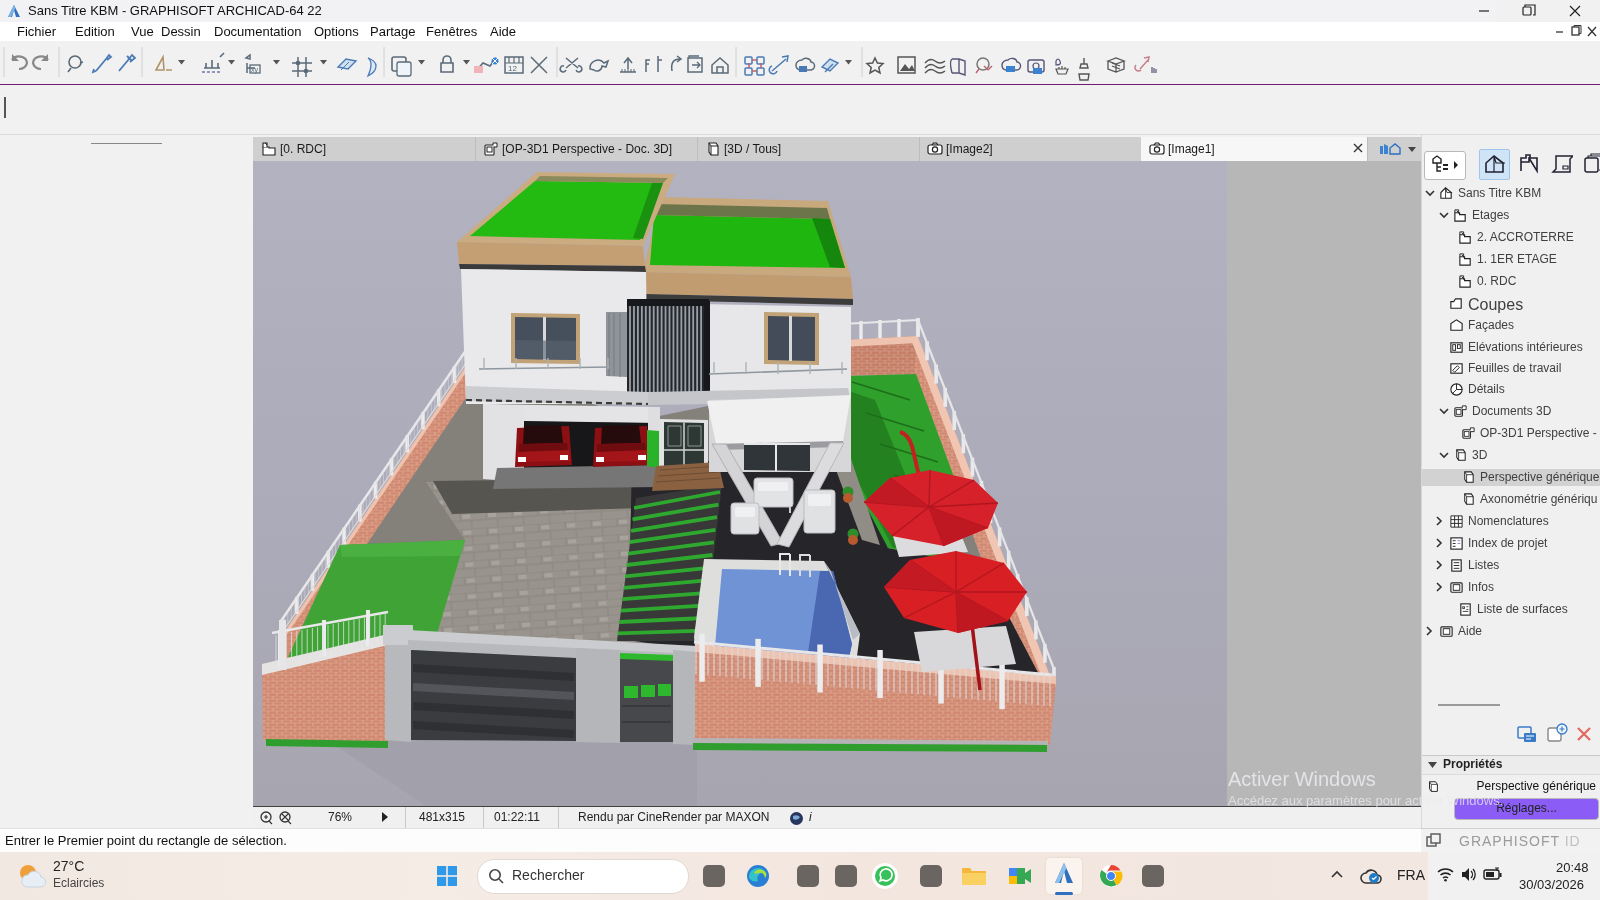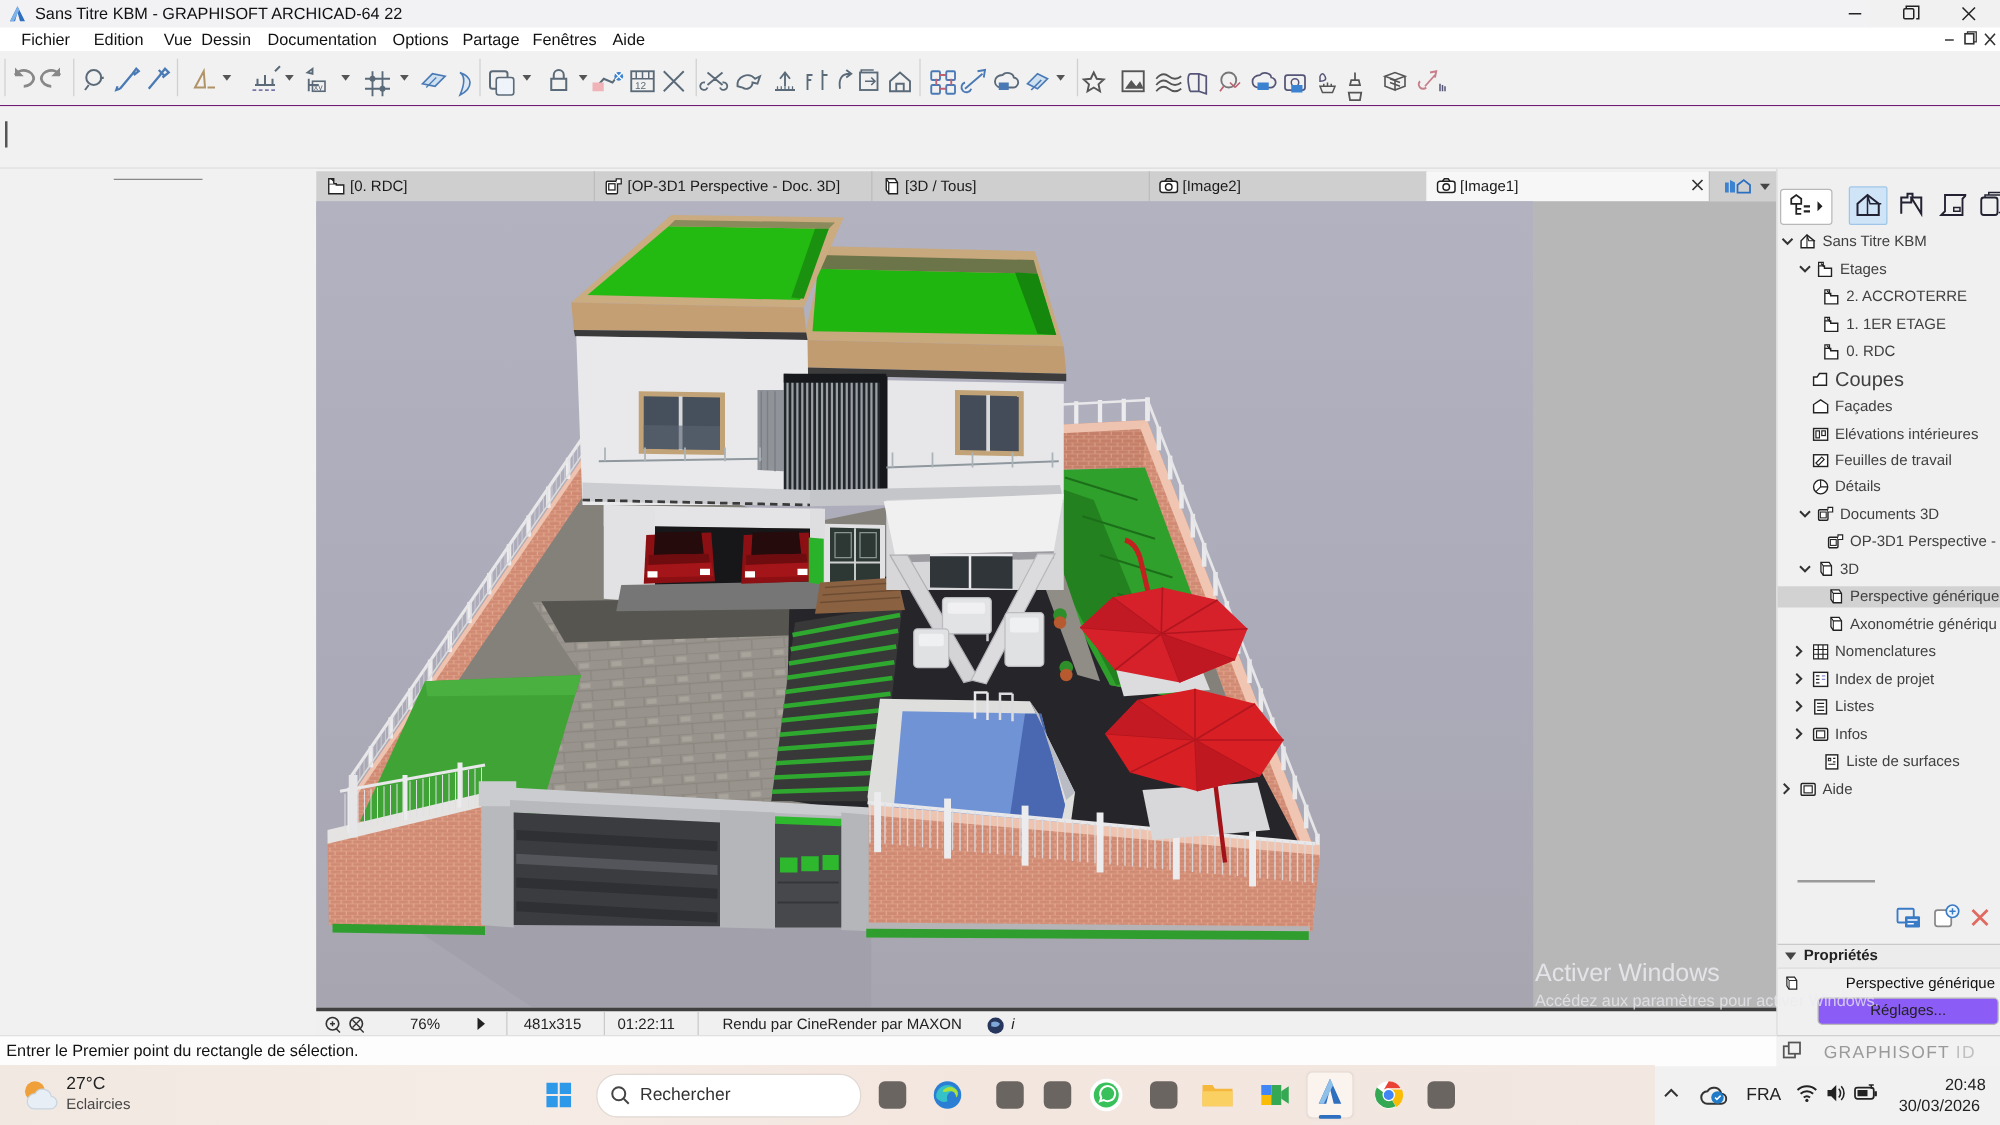--- a/index.html
+++ b/index.html
@@ -11,23 +11,23 @@
 .menu{position:absolute;top:2px;font-size:13px;color:#111;}
 #toolbar{left:0;top:41px;width:1600px;height:43px;background:#f1f1f1;border-bottom:1px solid #701a75;}
 #row2{left:0;top:85px;width:1600px;height:49px;background:#f1f1f1;}
 #divline{left:0;top:134px;width:1600px;height:1px;background:#dcdcdc;}
 #leftpanel{left:0;top:135px;width:253px;height:693px;background:#f1f1f1;}
 #tabbar{left:253px;top:137px;width:1168px;height:24px;background:#cfcfcf;text-align:right;}
 .tab{position:absolute;top:0;height:24px;border-right:1px solid #bdbdbd;font-size:12px;color:#1a1a1a;}
 .tab .tl{position:absolute;left:27px;top:5px;}
 #viewport{left:253px;top:161px;width:974px;height:645px;background:#aeadbc;}
 #grayarea{left:1227px;top:161px;width:194px;height:645px;background:#b7b7b8;}
-#statusbar{left:253px;top:806px;width:1168px;height:22px;background:#f0f0f0;border-top:3px solid #404040;font-size:12px;color:#222;}
+#statusbar{left:253px;top:806px;width:1168px;height:22px;background:#f0f0f0;border-top:1px solid #404040;font-size:12px;color:#222;}
 #msgbar{left:0;top:828px;width:1421px;height:24px;background:#fdfdfd;border-top:1px solid #e0e0e0;font-size:13px;color:#111;}
-#taskbar{left:0;top:852px;width:1324px;height:48px;background:linear-gradient(90deg,#f1e8e2,#f6ece6 30%,#f3e6df 60%,#f2e7e1);}
+#taskbar{left:0;top:852px;width:1428px;height:48px;background:linear-gradient(90deg,#f1e8e2,#f6ece6 30%,#f3e6df 60%,#f2e7e1);}
 #rightpanel{left:1421px;top:135px;width:179px;height:693px;background:#f0f0f0;border-left:1px solid #d8d8d8;}
 .trow{position:absolute;left:0;width:179px;height:17px;font-size:12px;color:#404040;white-space:nowrap;}
 .trow svg{position:absolute;}
 .trow .lbl{position:absolute;top:1px;}
 #wm1{left:1228px;top:768px;width:360px;font-size:20px;color:rgba(235,235,240,0.85);}
 #wm2{left:1228px;top:793px;width:400px;font-size:13px;color:rgba(235,235,240,0.75);white-space:nowrap;}
 </style>
 </head>
 <body>
 <div class="abs" id="titlebar">

